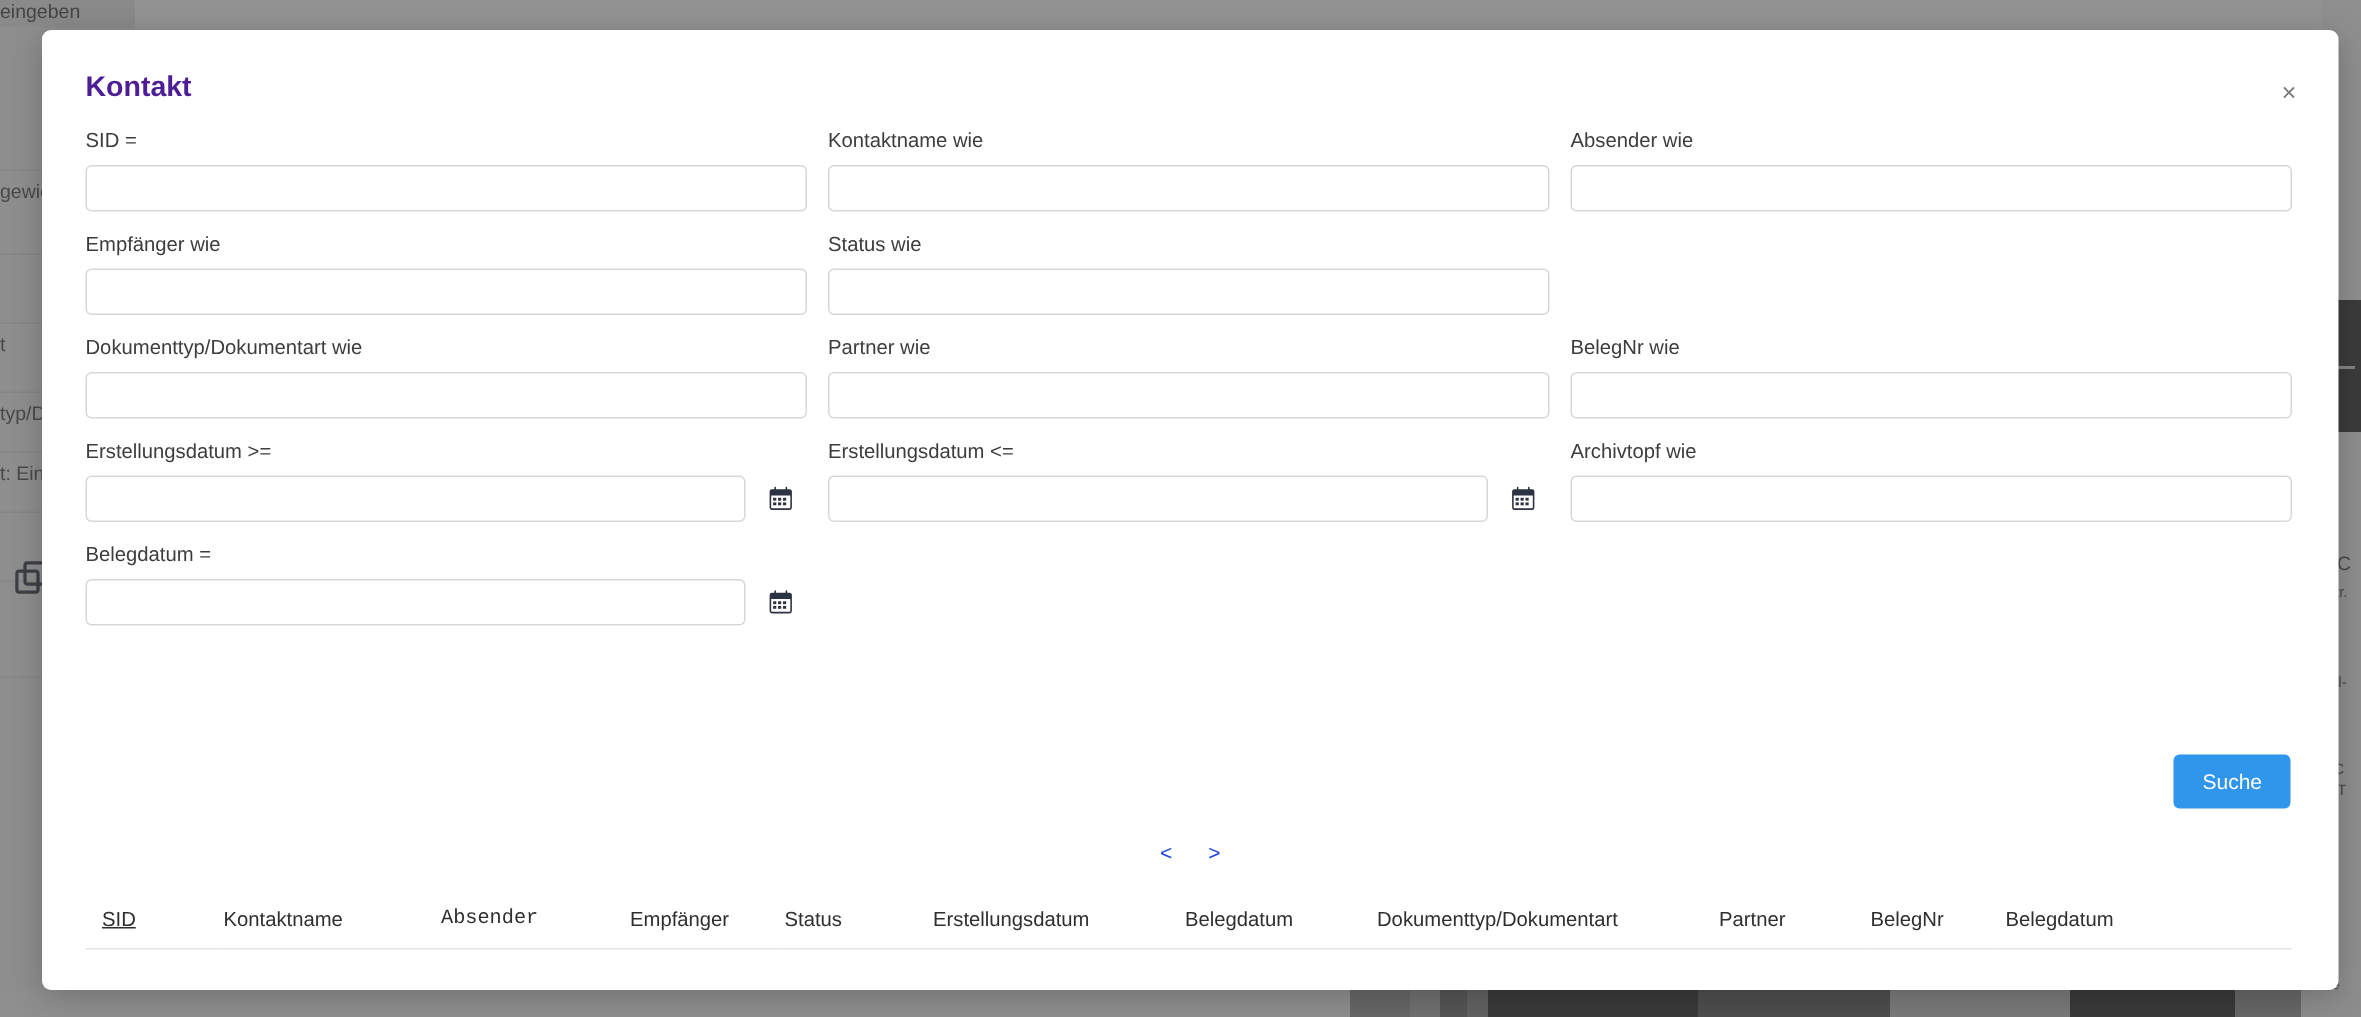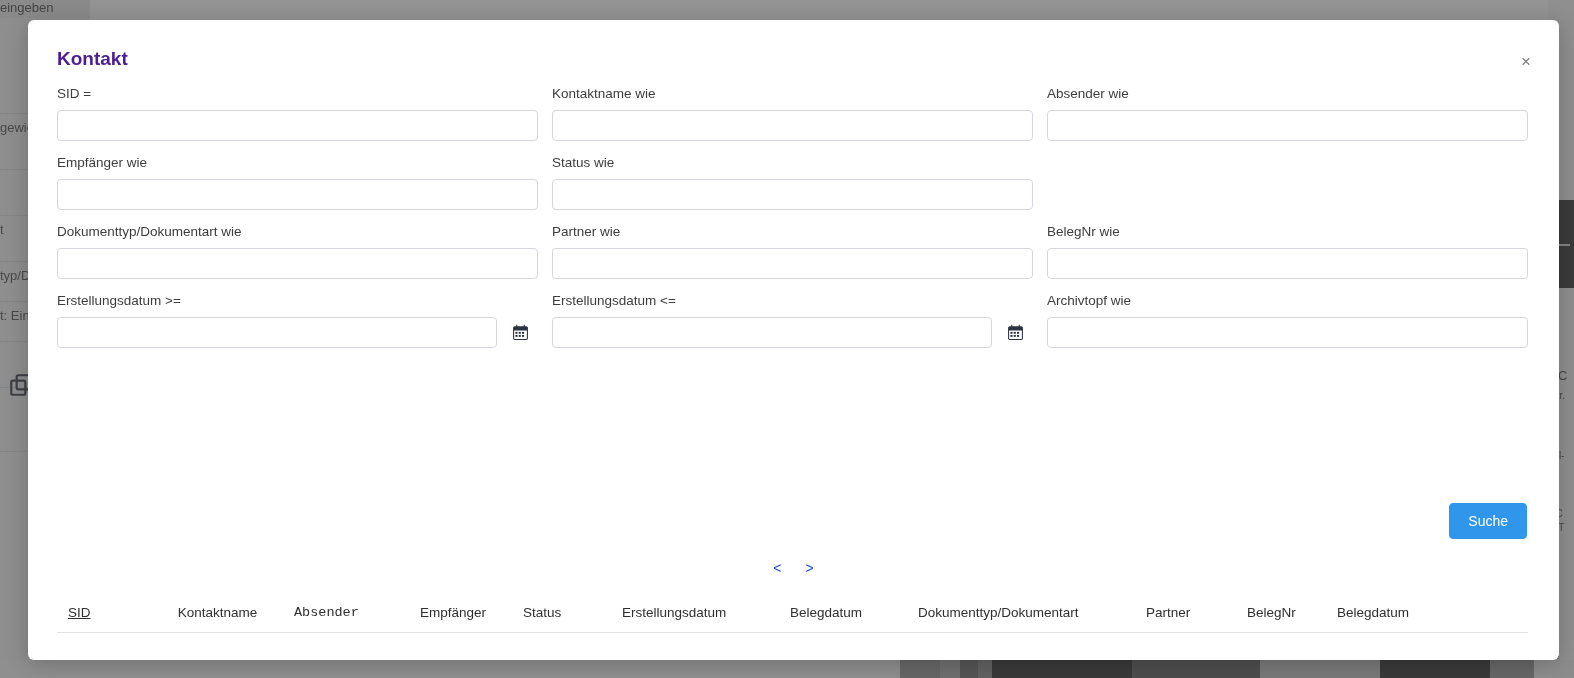--- a/index.html
+++ b/index.html
@@ -231,21 +231,21 @@
   #results-table th {
     font-size: 13.5px;
     font-weight: 400;
     color: #2f2f2f;
     text-align: left;
     padding: 10px 4px 12px 4px;
     border-bottom: 1px solid #e3e3e3;
     white-space: nowrap;
   }
   #results-table th.c0  { width: 88px; padding-left: 11px; text-decoration: underline; }
-  #results-table th.c1  { width: 145px; text-align: center; }
+  #results-table th.c1  { width: 145px; }
   #results-table th.c2  { width: 126px; font-family: Liberation Mono, monospace; }
   #results-table th.c3  { width: 103px; }
   #results-table th.c4  { width: 99px;  }
   #results-table th.c5  { width: 168px; }
   #results-table th.c6  { width: 128px; }
   #results-table th.c7  { width: 228px; }
   #results-table th.c8  { width: 101px; }
   #results-table th.c9  { width: 90px;  }
   #results-table th.c10 { width: 195px; }
 </style>
@@ -403,20 +403,39 @@
         </div>
       </div>
       <div class="form-cell">
         <div class="field-label">Archivtopf wie</div>
         <div class="input-wrap">
           <input class="text-input" type="text" placeholder="" style="">
         </div>
       </div>
     </div>
 
+    <div class="form-row">
+      <div class="form-cell">
+        <div class="field-label">Belegdatum =</div>
+        <div class="input-wrap">
+          <input class="text-input narrow" type="text" placeholder="" style="">
+          <button class="cal-btn">
+            <svg width="17" height="17" viewBox="0 0 16 16" fill="currentColor">
+              <path d="M4.5 0.5a.5.5 0 0 1 .5.5v1h6V1a.5.5 0 0 1 1 0v1h1.5A1.5 1.5 0 0 1 15 3.5v10A1.5 1.5 0 0 1 13.5 15h-11A1.5 1.5 0 0 1 1 13.5v-10A1.5 1.5 0 0 1 2.5 2H4V1a.5.5 0 0 1 .5-.5zM2 6v7.5a.5.5 0 0 0 .5.5h11a.5.5 0 0 0 .5-.5V6H2z"></path>
+              <rect x="3.2" y="7.4" width="2" height="1.8"></rect>
+              <rect x="6.3" y="7.4" width="2" height="1.8"></rect>
+              <rect x="9.4" y="7.4" width="2" height="1.8"></rect>
+              <rect x="3.2" y="10.3" width="2" height="1.8"></rect>
+              <rect x="6.3" y="10.3" width="2" height="1.8"></rect>
+              <rect x="9.4" y="10.3" width="2" height="1.8"></rect>
+            </svg>
+          </button>
+        </div>
+      </div>
+    </div>
 
   </div>
 
   <div id="suche-row">
     <button id="suche-btn">Suche</button>
   </div>
 
   <div id="pager">
     <a>&lt;</a><a>&gt;</a>
   </div>

